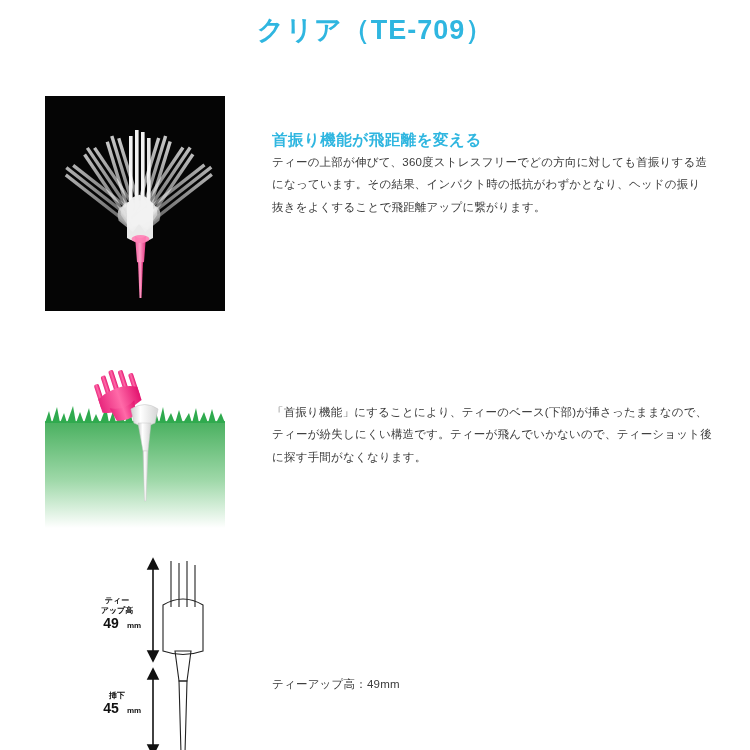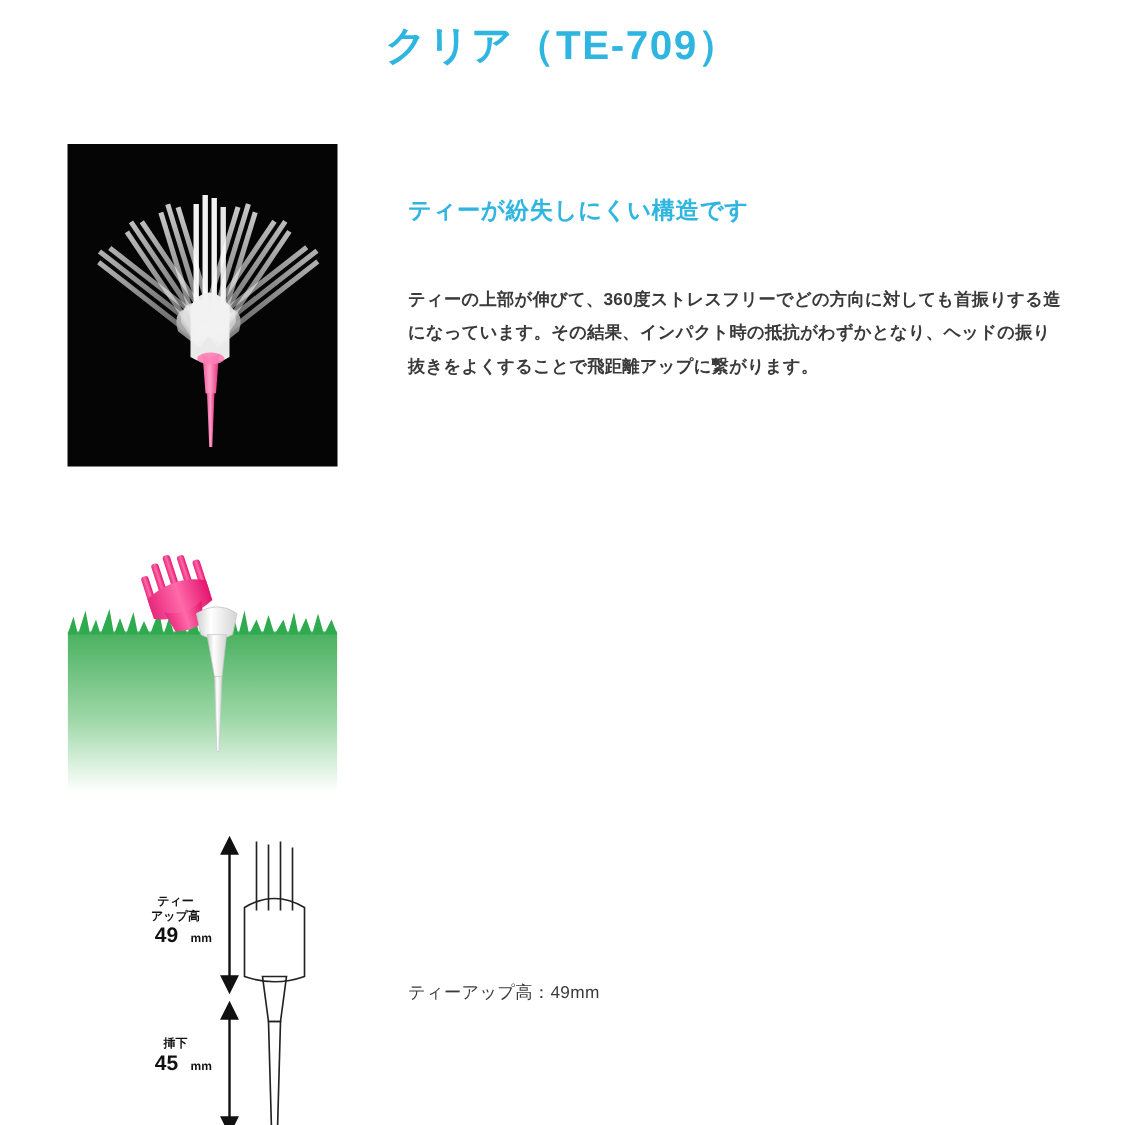--- a/index.html
+++ b/index.html
@@ -161,22 +161,22 @@
 
         <path d="M82 108 q12 -18 26 0 l0 34 q-13 8 -26 0 z" fill="#f2f2f2" opacity="0.97"></path>
 
         <path d="M90 140 q5 4 11 0 l-2 26 q-4 2 -7 0 z" fill="url(#pinkShaft)"></path>
         <path d="M93 166 l5 0 l-1.5 36 l-2 0 z" fill="url(#pinkShaft)"></path>
         <ellipse cx="95.5" cy="143" rx="9" ry="4" fill="#ff7fb5" opacity="0.9"></ellipse>
       </svg>
     </div>
 
     <div class="sec-text" style="top:82px;">
-      <div class="sec-head">ティーが紛失しにくい構造です</div>
-      <div class="sec-body" style="margin-top:38px;font-weight:bold;">ティーの上部が伸びて、360度ストレスフリーでどの方向に対しても首振りする造になっています。その結果、インパクト時の抵抗がわずかとなり、ヘッドの振り抜きをよくすることで飛距離アップに繋がります。</div>
+      <div class="sec-head">首振り機能が飛距離を変える</div>
+      <div class="sec-body" style="">ティーの上部が伸びて、360度ストレスフリーでどの方向に対しても首振りする造になっています。その結果、インパクト時の抵抗がわずかとなり、ヘッドの振り抜きをよくすることで飛距離アップに繋がります。</div>
     </div>
   </div>
 
   <div class="section">
 
     <div class="sec-img panel2">
       <svg viewBox="0 0 180 185" width="180" height="185" xmlns="http://www.w3.org/2000/svg">
         <defs>
           <linearGradient id="soil" x1="0" y1="0" x2="0" y2="1">
             <stop offset="0%" stop-color="#49b05f"></stop>
@@ -232,20 +232,21 @@
           <path d="M62 55 q14 7 26 0 l-3 14 q-10 4 -20 0 z" fill="url(#pink2)"></path>
         </g>
 
         <path d="M86 66 q14 -9 27 0 l-3 14 q-11 6 -21 0 z" fill="url(#teeWhite)" stroke="#c9c9c9" stroke-width="0.6"></path>
         <path d="M93 80 l13 0 l-3 28 l-5 0 z" fill="url(#teeWhite)" stroke="#c9c9c9" stroke-width="0.5"></path>
         <path d="M98 108 l5 0 l-2 50 l-1.5 0 z" fill="url(#teeWhite)" stroke="#c9c9c9" stroke-width="0.5"></path>
       </svg>
     </div>
 
     <div class="sec-text" style="top:315px;">
+      <div class="sec-body" style="margin-top:38px;">「首振り機能」にすることにより、ティーのベース(下部)が挿さったままなので、ティーが紛失しにくい構造です。ティーが飛んでいかないので、ティーショット後に探す手間がなくなります。</div>
     </div>
   </div>
 
   <div class="section">
 
     <div class="sec-img panel3">
       <svg viewBox="0 0 180 215" width="180" height="215" xmlns="http://www.w3.org/2000/svg">
 
         <g fill="none" stroke="#222222" stroke-width="1.1">
           <path d="M126 8 l0 46"></path>
@@ -275,17 +276,17 @@
         <text x="66" y="75" font-family="Liberation Sans, sans-serif" font-size="14" font-weight="bold" fill="#111111" text-anchor="middle">49</text>
         <text x="82" y="75" font-family="Liberation Sans, sans-serif" font-size="8" font-weight="bold" fill="#111111" text-anchor="start">mm</text>
 
         <text x="72" y="145" font-family="Liberation Sans, sans-serif" font-size="8" font-weight="bold" fill="#111111" text-anchor="middle">挿下</text>
         <text x="66" y="160" font-family="Liberation Sans, sans-serif" font-size="14" font-weight="bold" fill="#111111" text-anchor="middle">45</text>
         <text x="82" y="160" font-family="Liberation Sans, sans-serif" font-size="8" font-weight="bold" fill="#111111" text-anchor="start">mm</text>
       </svg>
     </div>
 
     <div class="sec-text" style="top:565px;">
-      <div class="sec-body" style="margin-top:38px;">ティーアップ高：49mm</div>
+      <div class="sec-body" style="margin-top:60px;">ティーアップ高：49mm</div>
     </div>
   </div>
 
 </div>
 
 </body></html>

